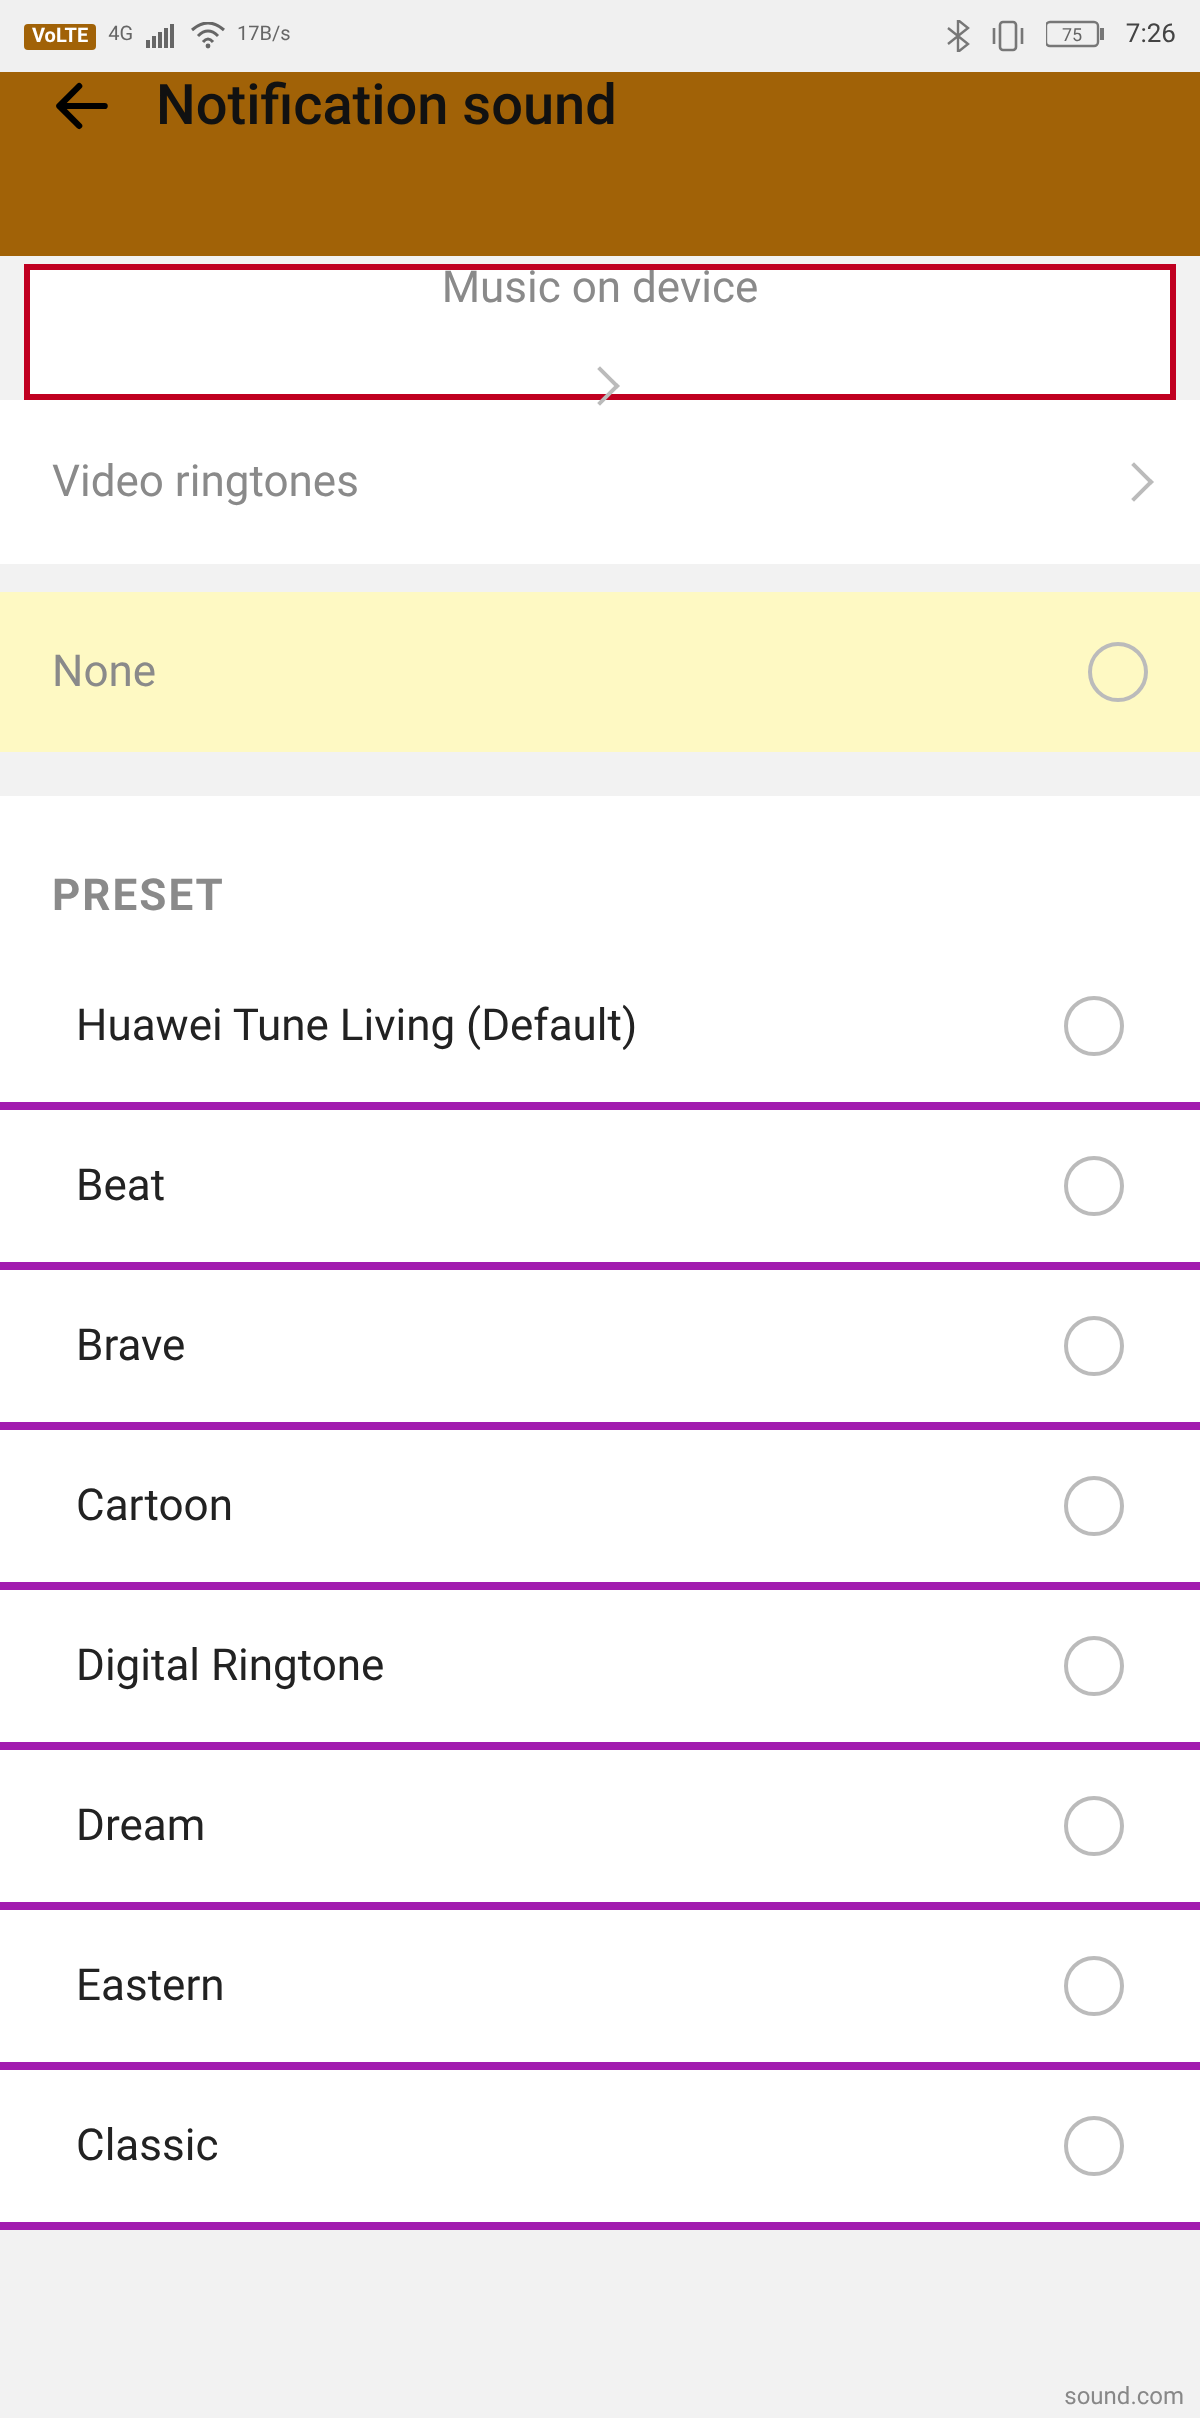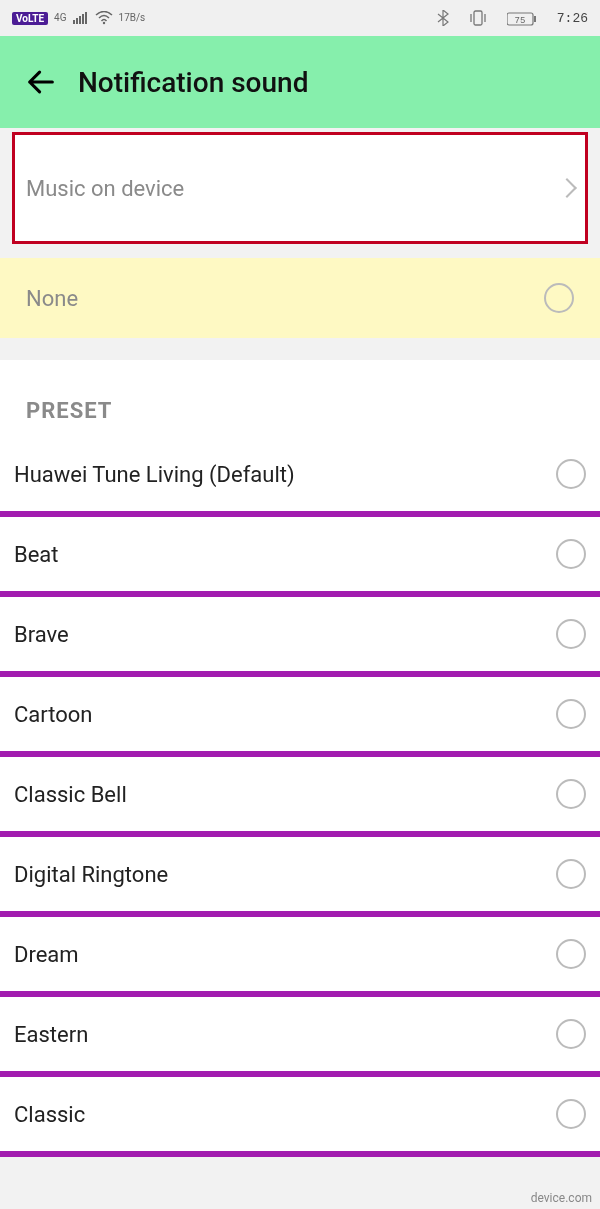--- a/index.html
+++ b/index.html
@@ -16,55 +16,56 @@
       height: 36px;
       background: #f0f0f0;
       display: flex;
       align-items: center;
       justify-content: space-between;
       padding: 0 12px;
       font-size: 14px;
       color: #555;
     }
     .status-left { display: flex; align-items: center; gap: 6px; }
-    .status-right { display: flex; align-items: flex-end; gap: 20px; font-family: Liberation Mono, monospace; }
+    .status-right { display: flex; align-items: flex-start; gap: 10px; }
     .volte-badge {
-      background: #4c1d95;
+      background: #a16207;
       color: #fff;
       font-size: 10px;
       font-weight: bold;
       padding: 1px 4px;
       border-radius: 2px;
     }
     .sig-txt { font-size: 10px; line-height: 1; color: #666; }
     .header {
       height: 92px;
-      background: #86efac;
-      display: flex;
-      align-items: center;
+      background: #a16207;
+      display: flex;
+      align-items: flex-start;
       padding: 0 24px;
       gap: 20px;
     }
     .back-arrow { width: 34px; height: 34px; color: #000; }
     .header-title { font-size: 28px; font-weight: 500; color: #111; }
     .section { background: #fff; }
     .row-nav {
       display: flex;
       align-items: center;
       justify-content: space-between;
       padding: 0 26px;
       height: 82px;
       background: #fff;
     }
     .row-nav.highlight {
       outline: 3px solid #c00020;
       outline-offset: -3px;
       margin: 4px 12px 0 12px;
       padding: 0 14px;
-      height: 112px;
+      height: 68px;
+      flex-direction: column;
     }
     .row-label { font-size: 22px; color: #8a8a8a; }
     .row-label-dark { font-size: 22px; color: #222; }
     .chevron { width: 14px; height: 14px; border-top: 2px solid #bbb; border-right: 2px solid #bbb; transform: rotate(45deg); }
     .gap-s { height: 14px; background: #f2f2f2; }
     .gap-m { height: 22px; background: #f2f2f2; }
     .none-row {
       display: flex;
       align-items: center;
       justify-content: space-between;
@@ -80,24 +81,24 @@
       font-size: 22px;
       font-weight: 700;
       letter-spacing: 1px;
       color: #8a8a8a;
       background: #fff;
     }
     .radio-row {
       display: flex;
       align-items: center;
       justify-content: space-between;
-      padding: 0 14px;
+      padding: 0 38px;
       height: 80px;
       background: #fff;
-      border-bottom: 6px solid #a21caf;
+      border-bottom: 4px solid #a21caf;
     }
     .radio-row:first-child { border-top: none; }
     .watermark {
       position: absolute;
       bottom: 4px;
       right: 8px;
       font-size: 12px;
       color: #888;
     }
   </style>
@@ -149,20 +150,24 @@
       <path d="M20 12 H4 M4 12 L11 5 M4 12 L11 19" stroke="#000" stroke-width="2.2" fill="none" stroke-linecap="round" stroke-linejoin="round"></path>
     </svg>
   <span class="header-title">Notification sound</span>
 </div>
 
 <div>
   <div class="row-nav highlight">
     <span class="row-label">Music on device</span>
     <span class="chevron"></span>
   </div>
+  <div class="row-nav">
+    <span class="row-label">Video ringtones</span>
+    <span class="chevron"></span>
+  </div>
 </div>
 
 <div class="gap-s"></div>
 
 <div class="none-row">
   <span class="row-label">None</span>
   <span class="radio"></span>
 </div>
 
 <div class="gap-m"></div>
@@ -180,35 +185,31 @@
       </div>
       <div class="radio-row">
         <span class="row-label-dark">Brave</span>
         <span class="radio"></span>
       </div>
       <div class="radio-row">
         <span class="row-label-dark">Cartoon</span>
         <span class="radio"></span>
       </div>
       <div class="radio-row">
-        <span class="row-label-dark">Classic Bell</span>
-        <span class="radio"></span>
-      </div>
-      <div class="radio-row">
         <span class="row-label-dark">Digital Ringtone</span>
         <span class="radio"></span>
       </div>
       <div class="radio-row">
         <span class="row-label-dark">Dream</span>
         <span class="radio"></span>
       </div>
       <div class="radio-row">
         <span class="row-label-dark">Eastern</span>
         <span class="radio"></span>
       </div>
       <div class="radio-row">
         <span class="row-label-dark">Classic</span>
         <span class="radio"></span>
       </div>
     </div>
 </div>
 
-<div class="watermark">device.com</div>
+<div class="watermark">sound.com</div>
 
 </body></html>

